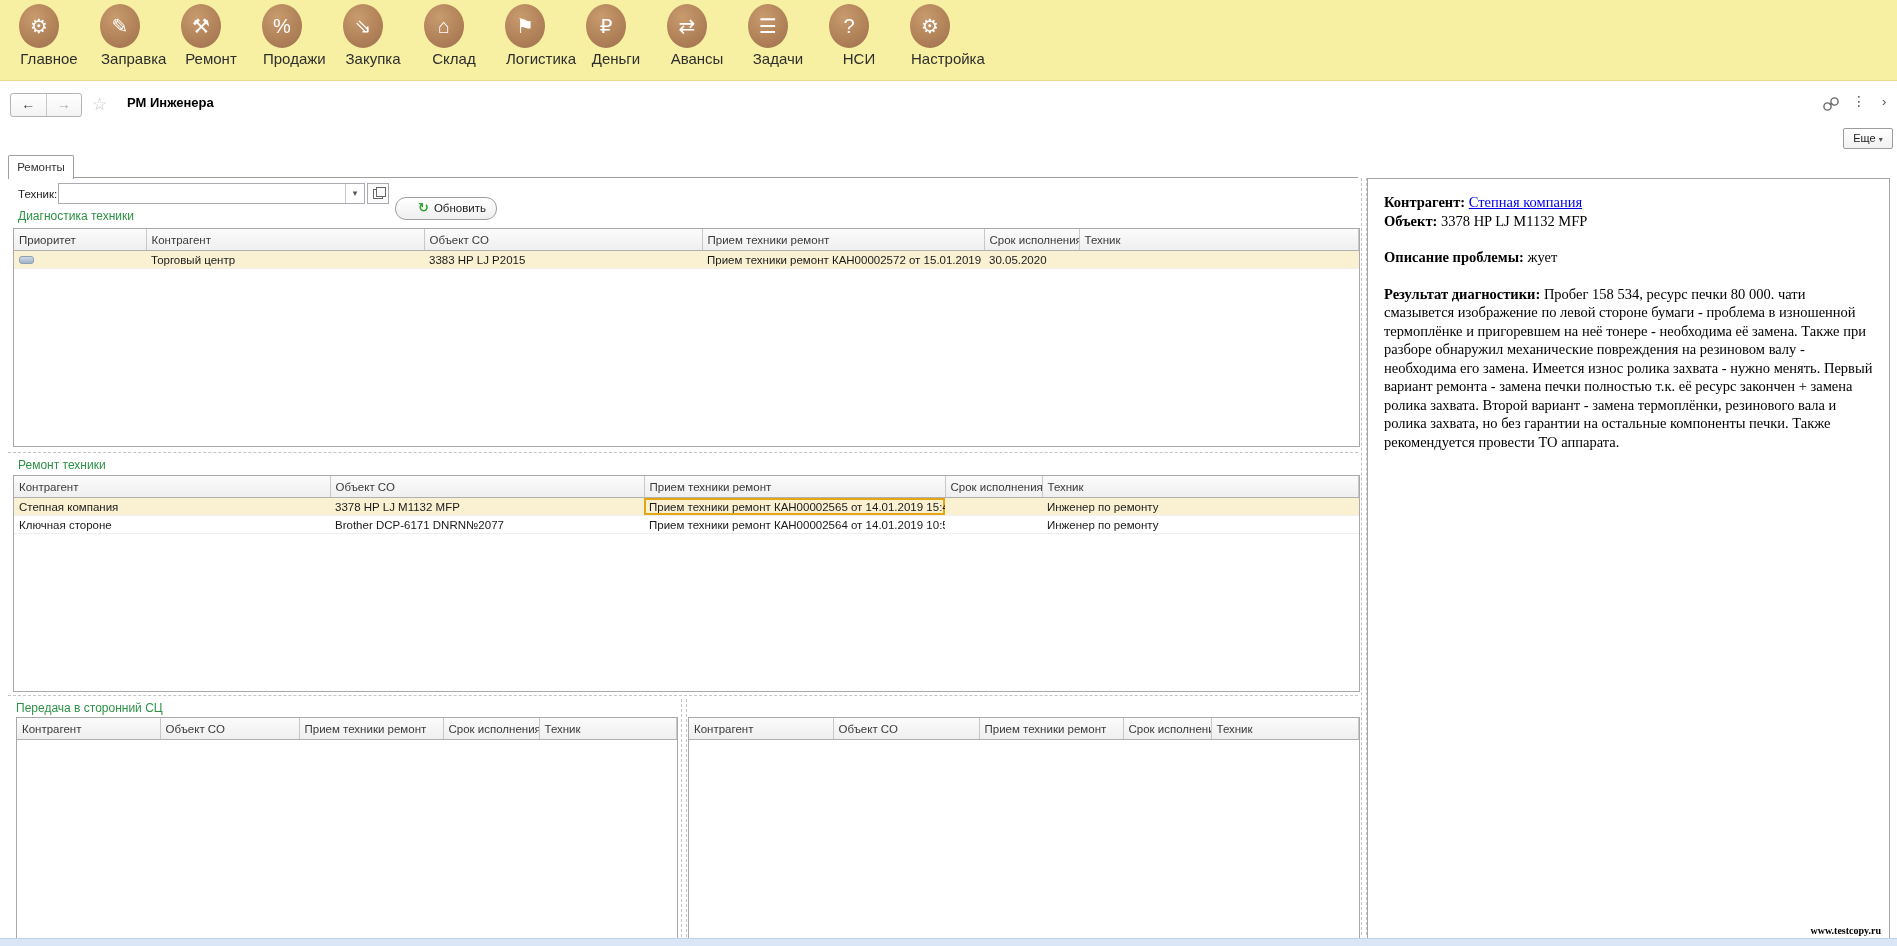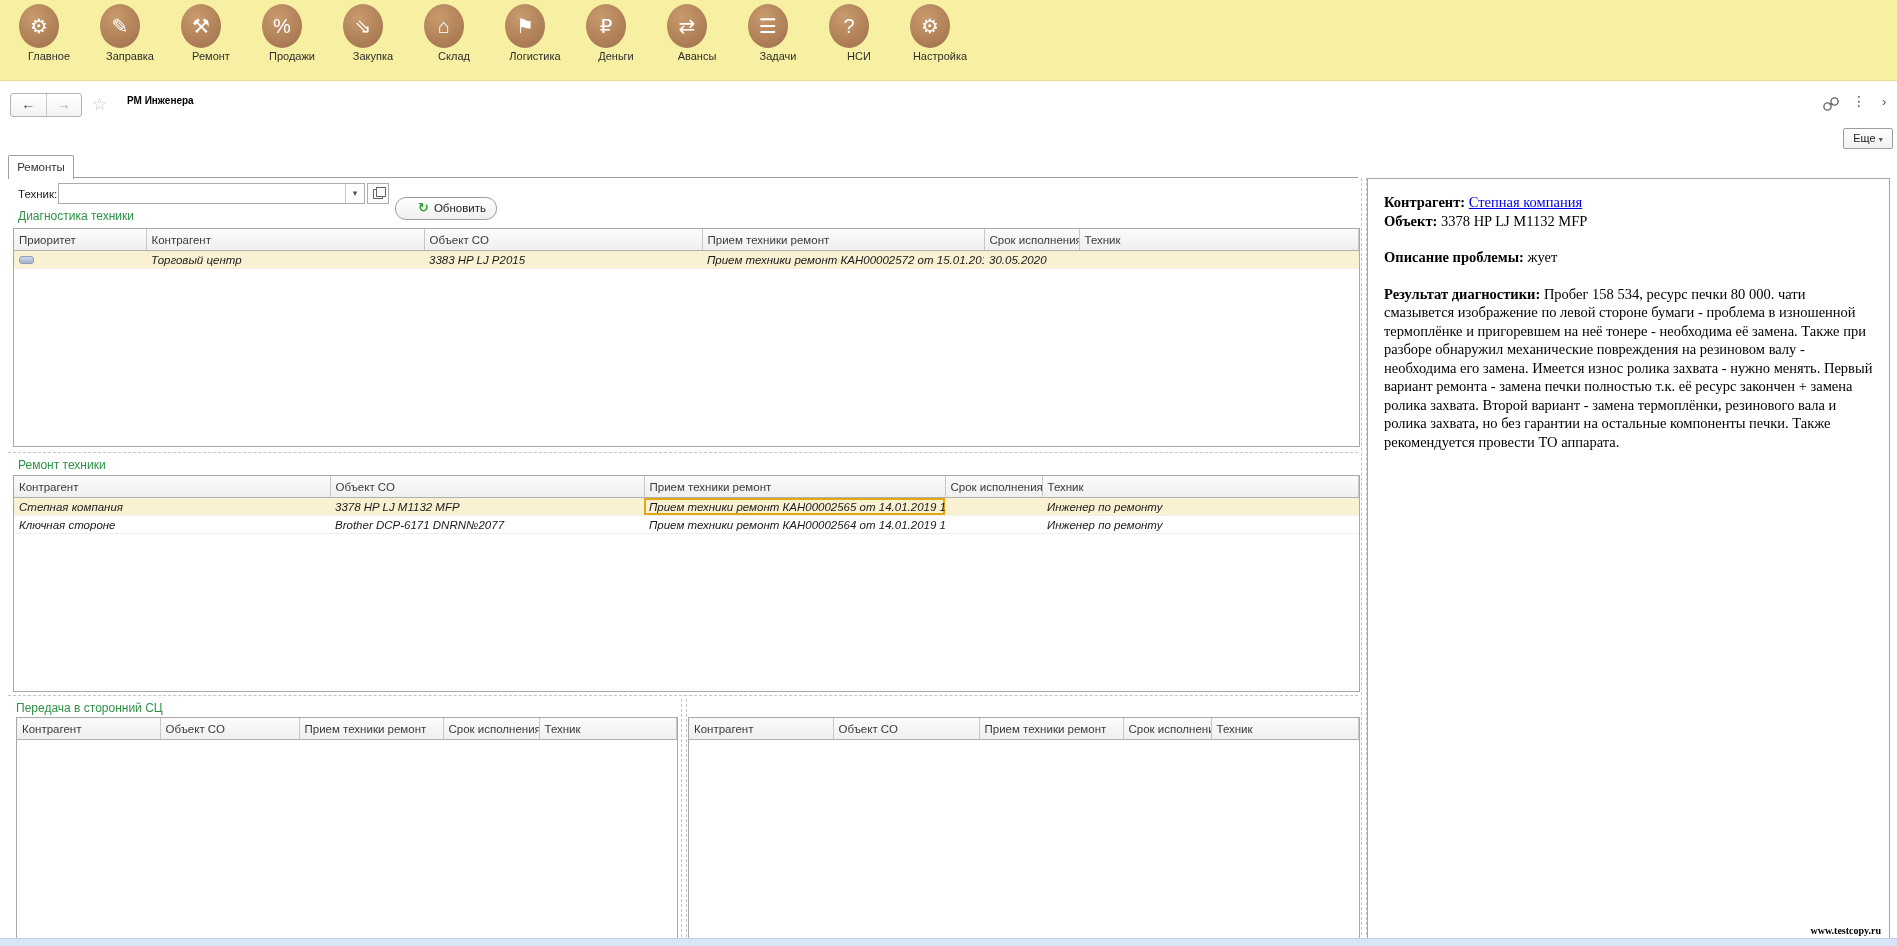--- a/index.html
+++ b/index.html
@@ -4,30 +4,30 @@
 <style>
   html,body{margin:0;padding:0;background:#ffffff;}
   #screen{position:relative;width:1897px;height:946px;background:#ffffff;overflow:hidden;
           font-family:"Liberation Sans","DejaVu Sans",sans-serif;font-size:11.5px;color:#1a1a1a;}
   
   .toolbar{position:absolute;left:0;top:0;width:1897px;height:80px;background:#f7f0a2;border-bottom:1px solid #e6dd8a;}
   .tb-item{position:absolute;top:4px;width:78px;text-align:center;cursor:default;}
   .tb-circle{width:40px;height:44px;margin:0 auto;border-radius:50%;
              background:radial-gradient(circle at 38% 30%, #c89b6e 0%, #b28259 55%, #9c7050 100%);
              color:#ffffff;font-size:20px;line-height:44px;text-align:center;}
-  .tb-label{margin-top:2px;font-size:11px;color:#2e2e2e;padding-left:20px;}
+  .tb-label{margin-top:2px;font-size:15px;color:#2e2e2e;padding-left:20px;}
   
   .navwrap{position:absolute;left:0;top:81px;width:1897px;height:865px;background:#ffffff;}
   .navbtns{position:absolute;left:10px;top:12px;width:70px;height:22px;border:1px solid #b3b3b3;border-radius:3px;
            display:flex;background:linear-gradient(#ffffff,#f3f3f3);}
   .navbtn{flex:1;text-align:center;line-height:20px;font-size:14px;}
   .navbtn.back{color:#3c3c3c;border-right:1px solid #c9c9c9;}
   .navbtn.fwd{color:#a2a8ae;}
   .star{position:absolute;left:92px;top:13px;font-size:17px;color:#c6c6c6;}
-  .pagetitle{position:absolute;left:127px;top:14px;font-size:10px;font-weight:600;color:#000;}
+  .pagetitle{position:absolute;left:127px;top:14px;font-size:13px;font-weight:600;color:#000;}
   .ico-link{position:absolute;left:1822px;top:15px;width:18px;height:16px;}
   .ico-dots{position:absolute;left:1852px;top:12px;font-size:14px;color:#555;}
   .ico-chev{position:absolute;left:1882px;top:13px;font-size:13px;color:#555;}
   .btn-more{position:absolute;left:1843px;top:47px;width:48px;height:19px;border:1px solid #9d9d9d;border-radius:2px;
             background:linear-gradient(#ffffff,#f1f1f1);font-size:11px;text-align:center;line-height:18px;color:#222;}
   
   .tab{position:absolute;left:8px;top:74px;width:64px;height:23px;background:#ffffff;border:1px solid #9f9f9f;border-bottom:none;
        border-radius:2px 2px 0 0;text-align:center;line-height:22px;font-size:11.5px;color:#333;z-index:3;}
   .tabline{position:absolute;left:8px;top:96px;width:1350px;border-top:1px solid #9f9f9f;z-index:1;}
   
@@ -42,21 +42,21 @@
                background:linear-gradient(#ffffff,#efefef);font-size:11.5px;line-height:19px;color:#222;}
   .btn-refresh .ric{color:#2fa12f;font-weight:bold;margin-right:5px;font-size:13px;}
   
   .sectitle{position:absolute;font-size:12px;color:#2d9246;}
   
   .tblbox{position:absolute;background:#ffffff;border:1px solid #a9a9a9;overflow:hidden;}
   .tblbox table{border-collapse:collapse;table-layout:fixed;width:100%;}
   .tblbox th{height:21px;background:linear-gradient(#fbfbfb,#efefef);border-right:1px solid #c8c8c8;border-bottom:1px solid #b0b0b0;
              font-weight:normal;text-align:left;padding:0 5px;color:#3a3a3a;font-size:11.5px;overflow:hidden;white-space:nowrap;}
   .tblbox td{height:17px;padding:0 5px;border-bottom:1px solid #efefef;font-size:11.5px;color:#1a1a1a;
-             overflow:hidden;white-space:nowrap;font-style:italic;}
+             overflow:hidden;white-space:nowrap;}
   tr.sel td{background:#faf1d2;}
   td.hl{background:#f9e79c;}
   td.focus{box-shadow:inset 0 0 0 2px #e2a713;background:#faf0c8;}
   .prio{display:inline-block;width:13px;height:6px;border-radius:3px;background:linear-gradient(#cfdae8,#9fb2c8);border:1px solid #8fa0b5;vertical-align:middle;}
   
   .hsplit{position:absolute;height:3px;border-top:1px dashed #c4c4c4;}
   .vsplit{position:absolute;width:4px;border-left:1px dashed #c4c4c4;border-right:1px dashed #c4c4c4;}
   
   .details{position:absolute;left:1367px;top:97px;width:523px;height:884px;border:1px solid #a6a6a6;background:#fff;
            padding:14px 16px;box-sizing:border-box;font-family:"Liberation Serif","DejaVu Serif",serif;

